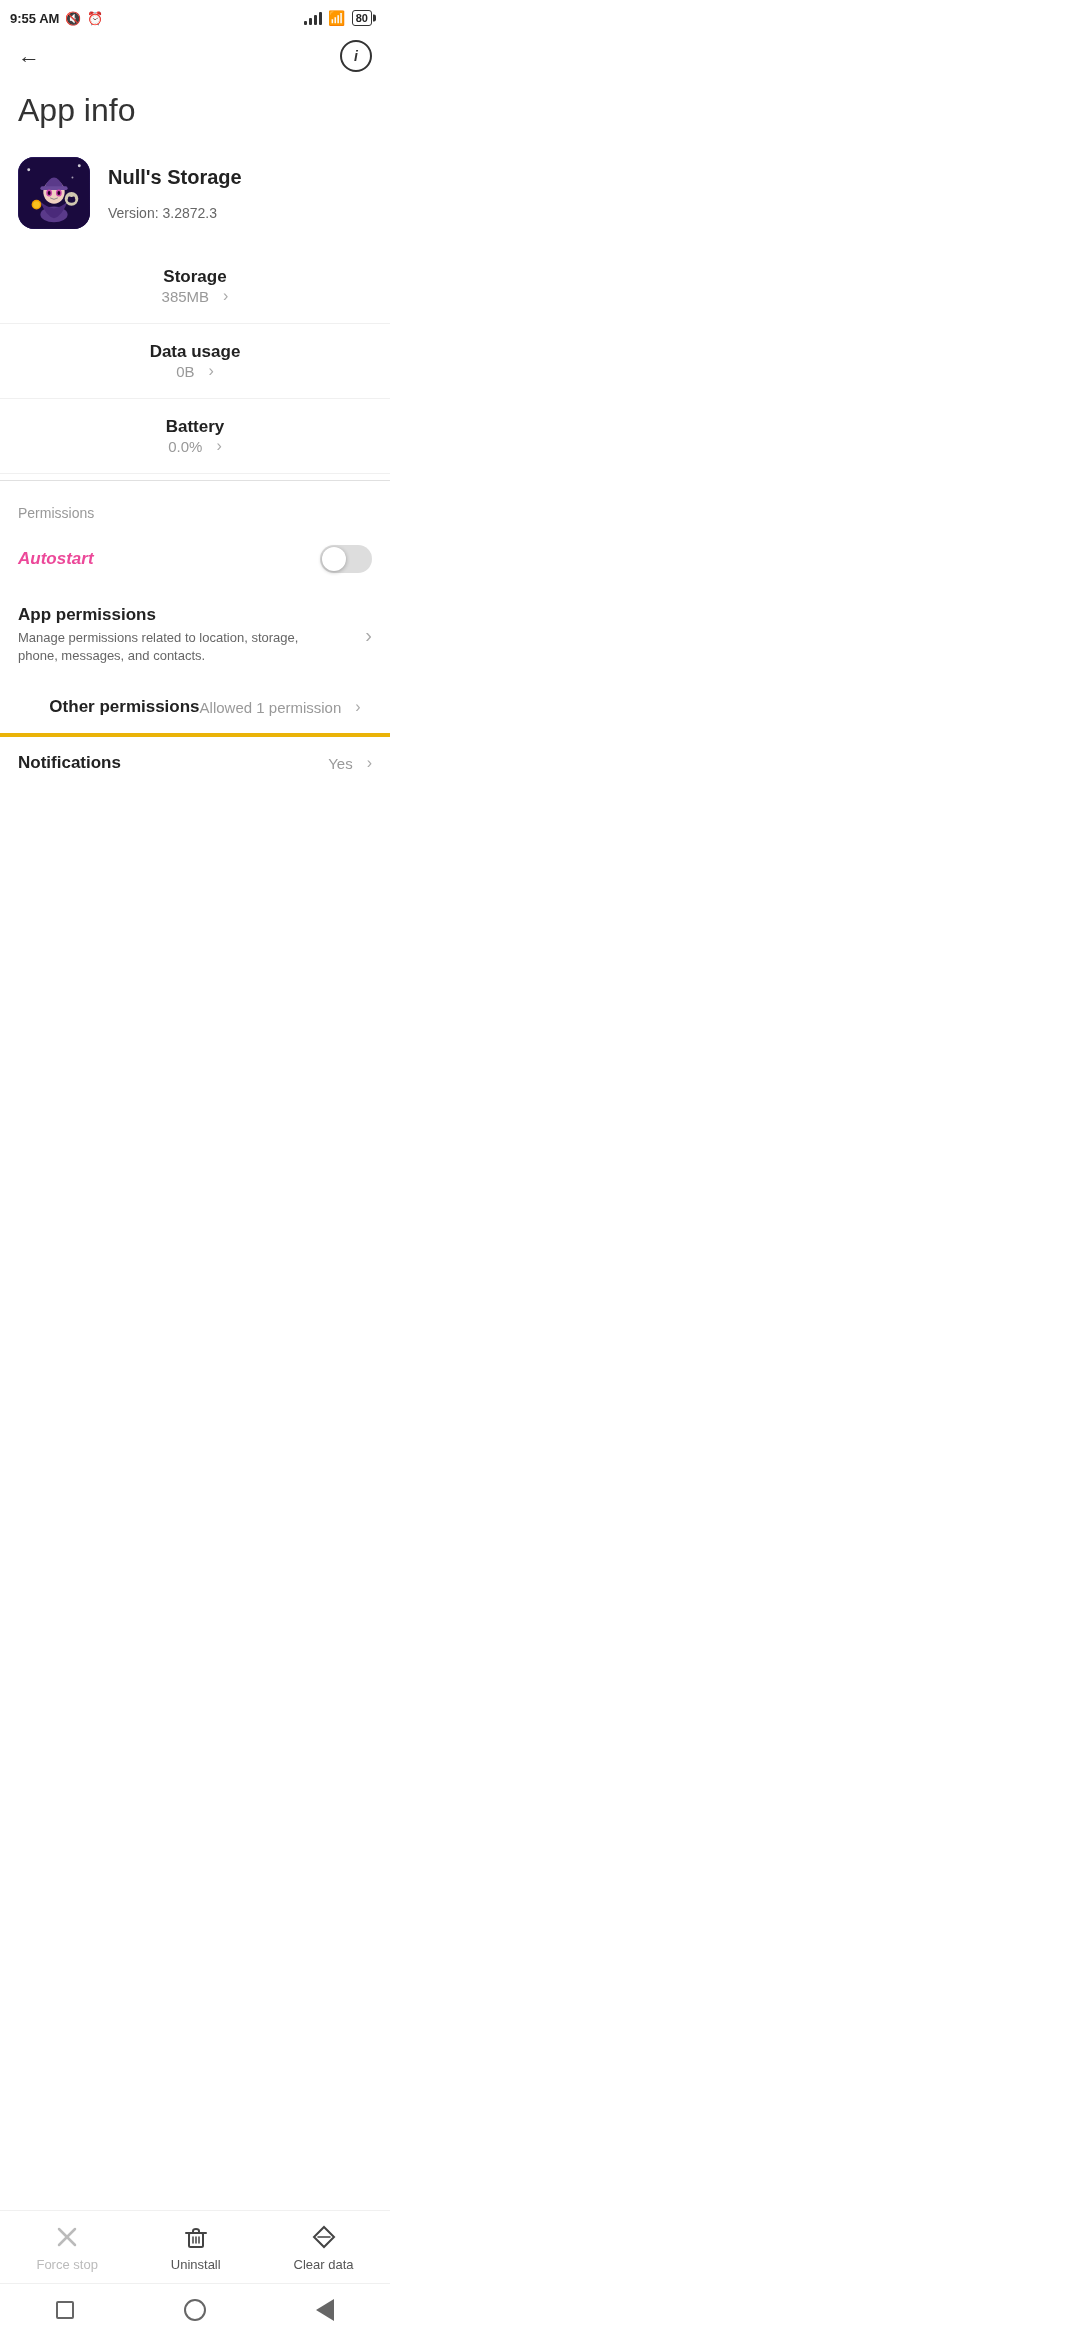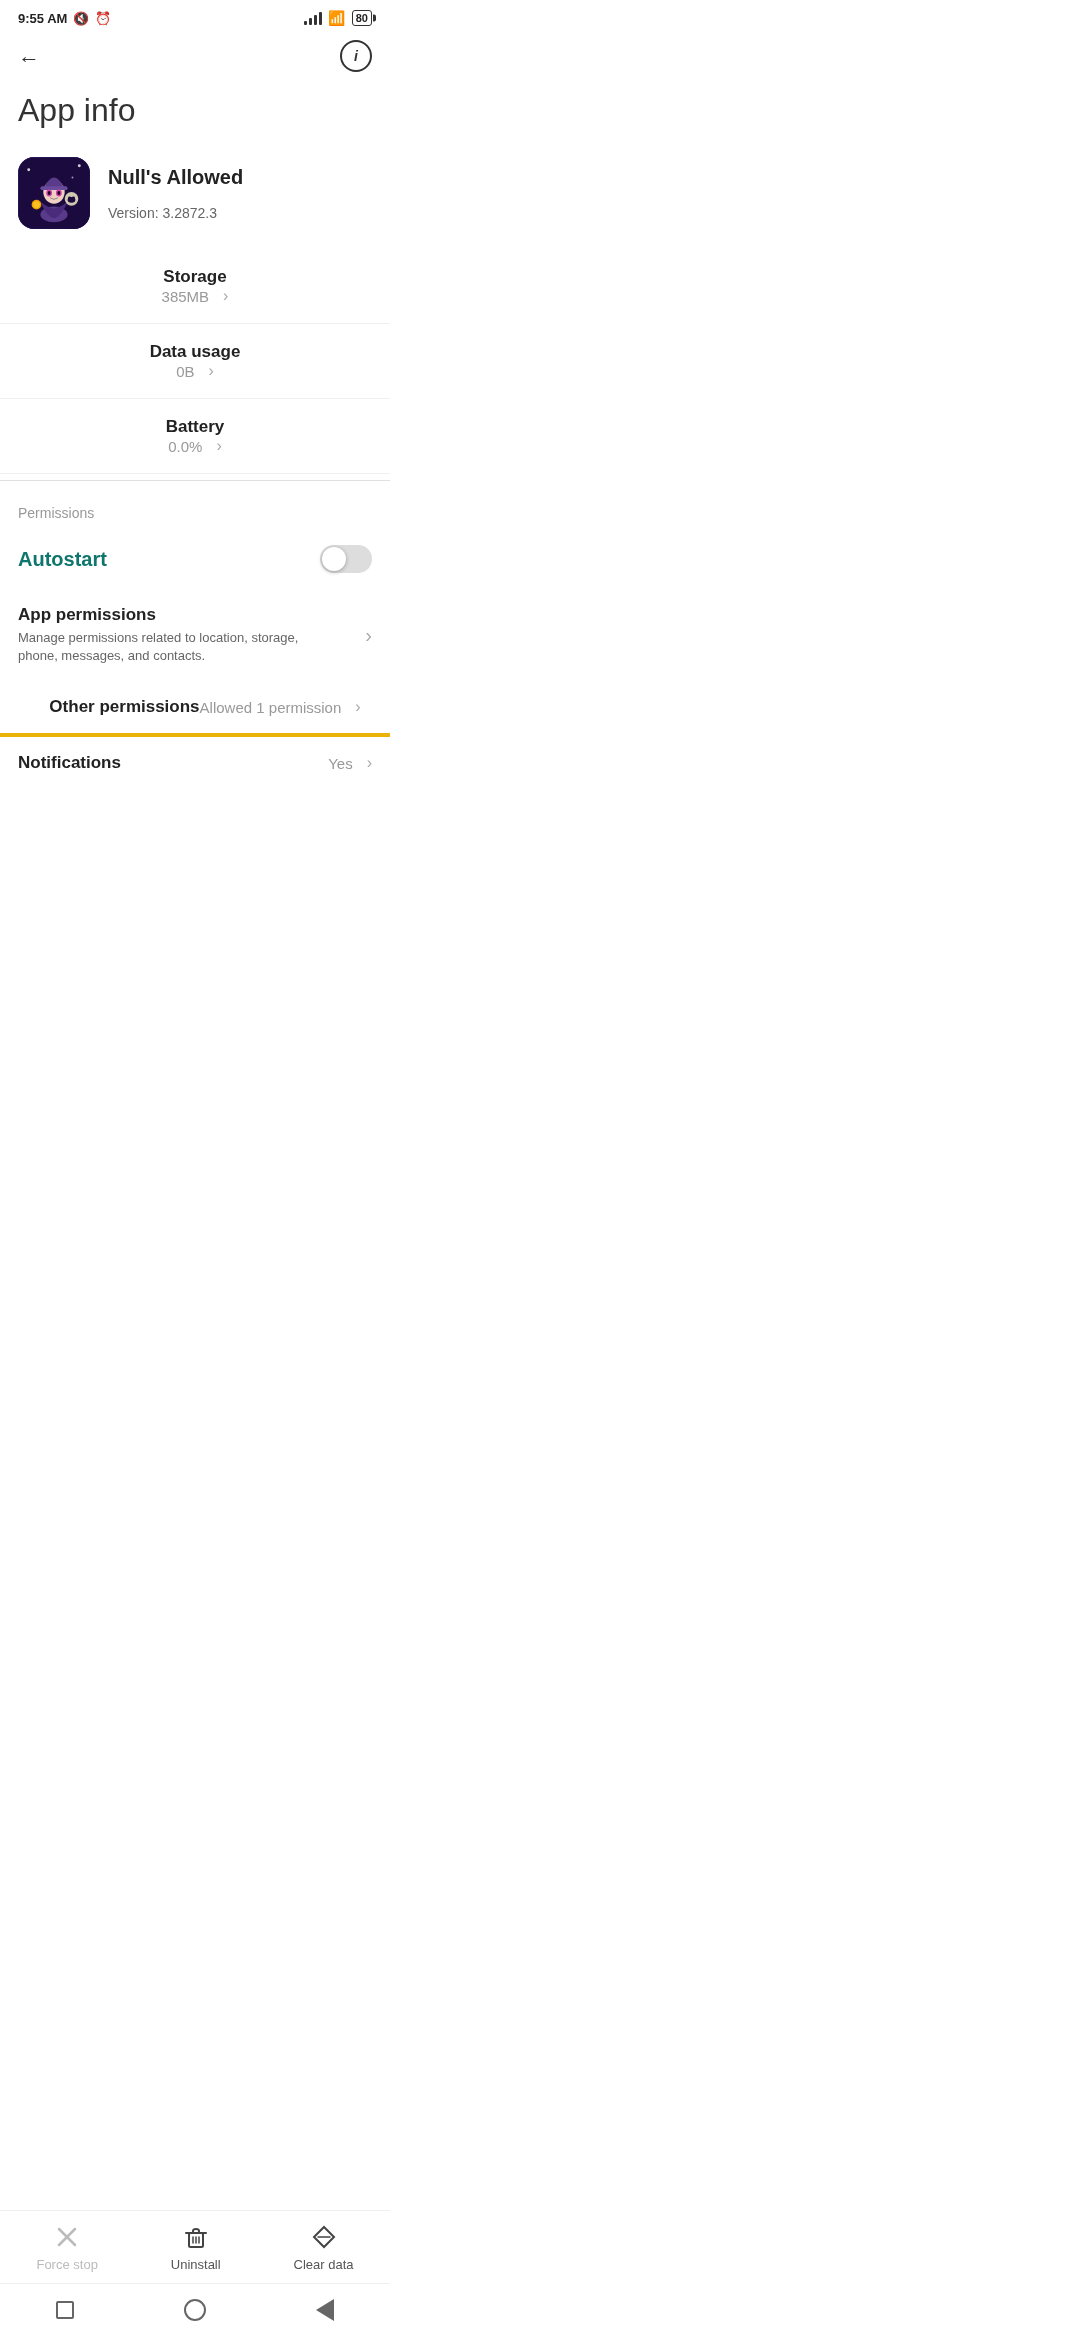--- a/index.html
+++ b/index.html
@@ -14,21 +14,21 @@
       color: #222;
       position: relative;
       overflow-x: hidden;
     }
 
     
     .status-bar {
       display: flex;
       justify-content: space-between;
       align-items: center;
-      padding: 10px 18px 6px 18px;
+      padding: 10px 18px 6px 10px;
       font-size: 13px;
       font-weight: 600;
       color: #222;
     }
     .status-left {
       display: flex;
       align-items: center;
       gap: 6px;
     }
     .status-right {
@@ -177,23 +177,24 @@
     }
 
     
     .autostart-row {
       display: flex;
       justify-content: space-between;
       align-items: center;
       padding: 16px 18px;
     }
     .autostart-label {
-      font-size: 20px;
-      font-weight: 700;
-      color: #0f766e;
+      font-size: 17px;
+      font-weight: 700;
+      color: #ec4899;
+      font-style: italic;
     }
     .toggle {
       width: 52px;
       height: 28px;
       background: #ddd;
       border-radius: 14px;
       position: relative;
       cursor: pointer;
     }
     .toggle-knob {
@@ -405,21 +406,21 @@
         <circle cx="56" cy="41" r="1.5" fill="#1a0a3e"></circle>
 
         <circle cx="18" cy="48" r="5" fill="#f0a000"></circle>
         <circle cx="18" cy="48" r="3.5" fill="#f8c020"></circle>
 
         <path d="M32 41 Q36 44 40 41" stroke="#888" stroke-width="1" fill="none"></path>
       </svg>
     </div>
   </div>
   <div>
-    <div class="app-name">Null's Allowed</div>
+    <div class="app-name">Null's Storage</div>
     <div class="app-version">Version: 3.2872.3</div>
   </div>
 </div>
 
 <div class="settings-row">
   <span class="row-label">Storage</span>
   <div class="row-value">
     <span>385MB</span>
     <span class="chevron">›</span>
   </div>

